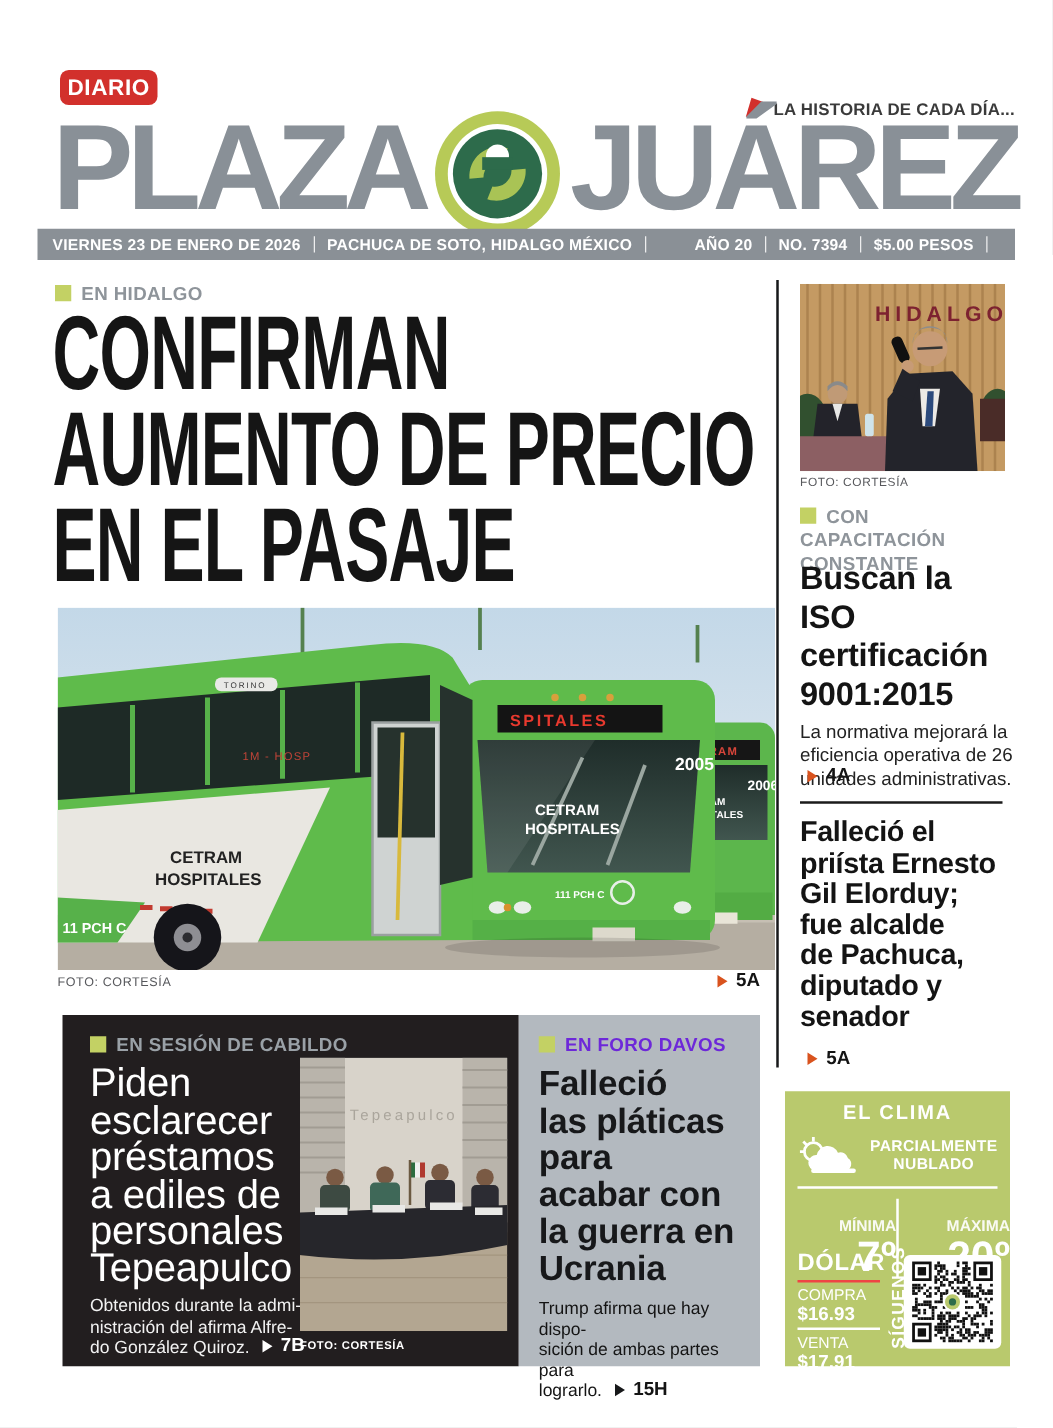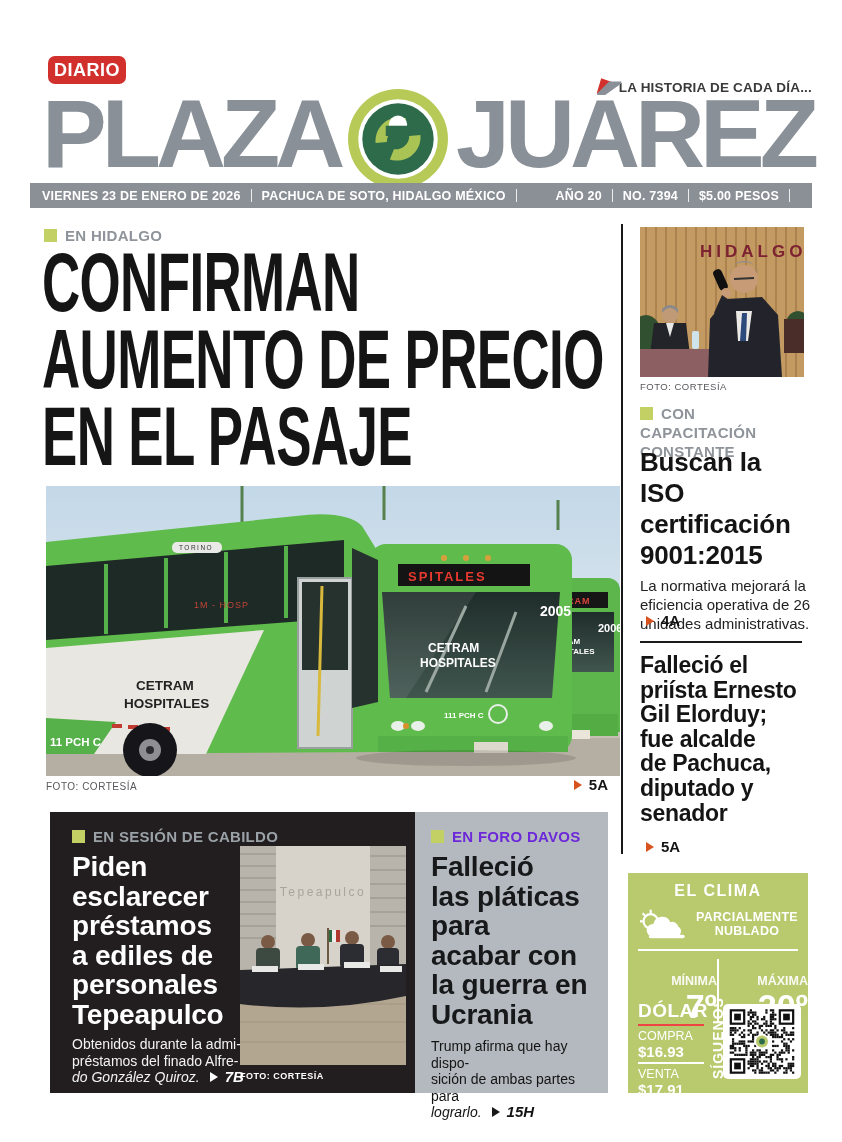--- a/index.html
+++ b/index.html
@@ -45,26 +45,26 @@
   .tri{display:inline-block;width:0;height:0;border-style:solid;
     border-width:5px 0 5px 8px;border-color:transparent transparent transparent #d9531e;
     margin-right:7px;}
   .tri.white{border-left-color:#ffffff;}
   .tri.dark{border-left-color:#17181a;}
   .lead-ref{position:absolute;left:540px;top:776px;width:68px;justify-content:flex-end;}
 
   
   .black-box{position:absolute;left:50px;top:812px;width:365px;height:281px;background:#221e1f;}
   .black-box .kicker{position:absolute;left:22px;top:15px;}
-  .black-box .headline{position:absolute;left:22px;top:40px;width:175px;font-weight:bold;
-    font-size:28px;line-height:29.5px;color:#ffffff;letter-spacing:-.2px;}
+  .black-box .headline{position:absolute;left:22px;top:40px;width:175px;font-weight:normal;
+    font-size:32px;line-height:29.5px;color:#ffffff;letter-spacing:-.2px;}
   .black-box .body{position:absolute;left:22px;top:224px;width:186px;font-size:14px;
     line-height:16.5px;color:#f2f2f2;}
   .bline{display:block;}
-  .bline-last{display:flex;align-items:flex-start;gap:10px;font-style:italic;}
+  .bline-last{display:flex;align-items:flex-start;gap:10px;}
   .black-box .ref-row{color:#fff;}
   .inner-photo{position:absolute;left:190px;top:34px;width:166px;height:219px;overflow:hidden;}
   .inner-credit{position:absolute;left:190px;top:259px;font-size:9px;color:#ffffff;
     letter-spacing:.5px;font-weight:bold;}
 
   
   .gray-box{position:absolute;left:415px;top:812px;width:193px;height:281px;background:#b3b9bf;}
   .gray-box .kicker{position:absolute;left:16px;top:15px;}
   .gray-box .headline{position:absolute;left:16px;top:40px;width:172px;font-weight:bold;
     font-size:28px;line-height:29.5px;color:#17181a;letter-spacing:-.2px;}
@@ -269,21 +269,21 @@
     <div class="headline">
         <span class="hl-line">Piden</span>
         <span class="hl-line">esclarecer</span>
         <span class="hl-line">préstamos</span>
         <span class="hl-line">a ediles de</span>
         <span class="hl-line">personales</span>
         <span class="hl-line">Tepeapulco</span>
       </div>
     <div class="body">
       <span class="bline">Obtenidos durante la admi-</span>
-      <span class="bline">préstamos del finado Alfre-</span>
+      <span class="bline">nistración del afirma Alfre-</span>
       <span class="bline-last">
         <span>do González Quiroz.</span>
         <span class="ref-row">
           <span class="tri white"></span>
           <span>7B</span>
         </span>
       </span>
     </div>
     <div class="inner-photo">
       <svg width="166" height="219" viewBox="0 0 166 219">

